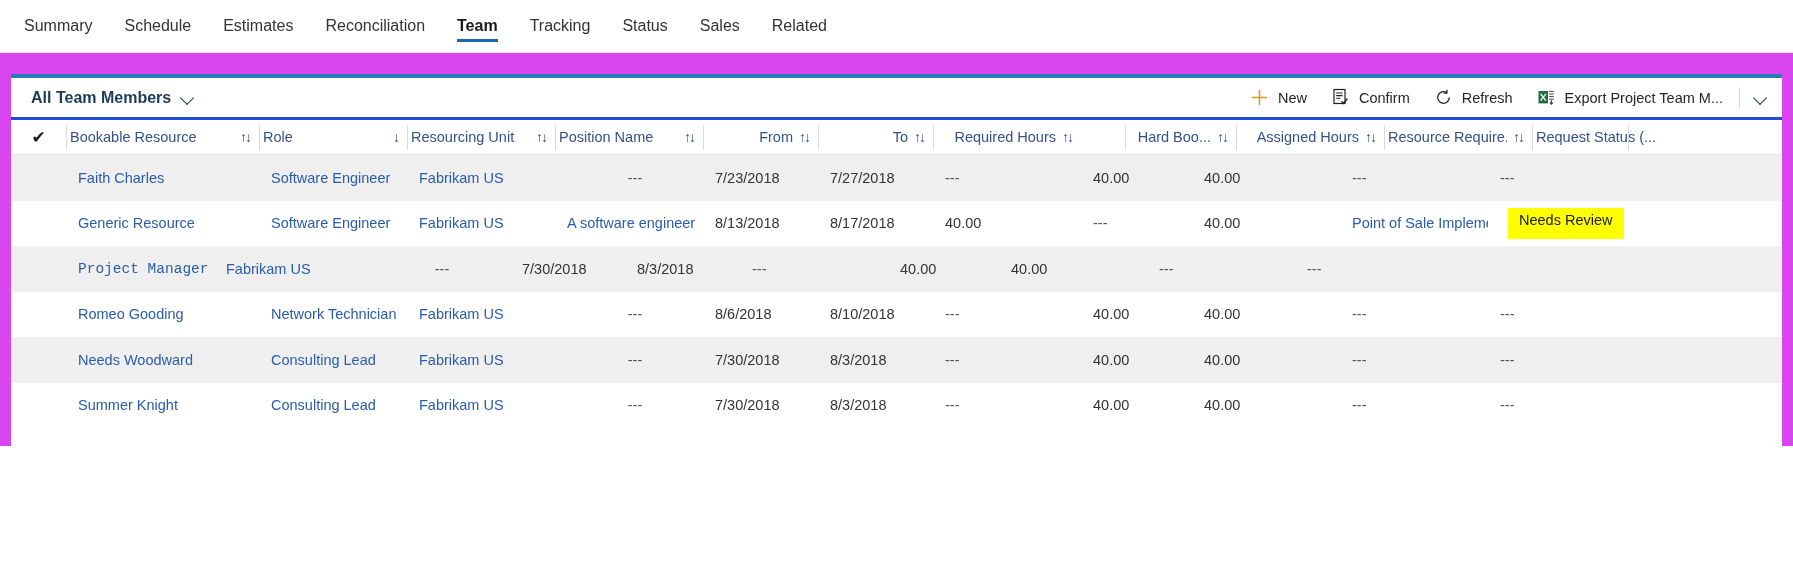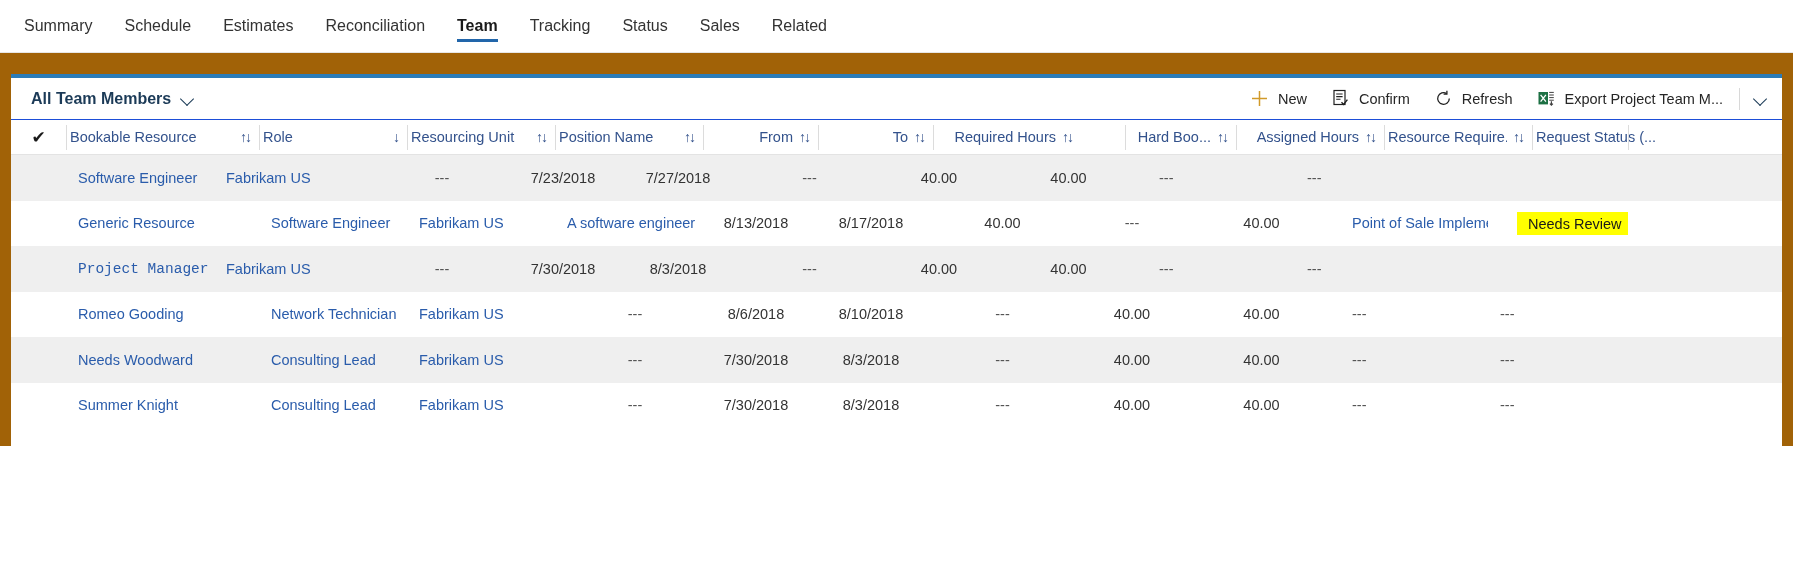--- a/index.html
+++ b/index.html
@@ -6,21 +6,21 @@
   html, body {
     margin: 0; padding: 0;
     width: 1793px; height: 574px;
     background: #ffffff;
     font-family: "Liberation Sans", sans-serif;
     overflow: hidden;
   }
   #app {
     position: relative;
     width: 1793px; height: 446px;
-    background: #a16207;
+    background: #d946ef;
   }
 
   
   .tabstrip {
     position: absolute; top: 0; left: 0;
     width: 1793px; height: 52px;
     background: #ffffff;
     display: flex; align-items: flex-start;
     padding-left: 8px;
   }
@@ -58,21 +58,21 @@
     background: #ffffff;
     border-top: 4px solid #2b7cb8;
   }
 
   
   .cmdbar {
     position: relative;
     height: 42px;
     display: flex; align-items: center;
     padding: 0 4px 0 12px;
-    border-bottom: 1px solid #1d4ed8;
+    border-bottom: 3px solid #1d4ed8;
   }
   .viewselector {
     display: flex; align-items: center;
     gap: 10px;
     padding: 4px 8px;
     cursor: pointer;
   }
   .viewselector .vslabel {
     font-size: 16px; color: #1b3a57; font-weight: 600;
   }
@@ -167,29 +167,29 @@
   .row.alt { background: #efefef; }
   .cell {
     display: flex; align-items: center;
     height: 45.5px;
     padding-left: 12px;
     overflow: hidden; white-space: nowrap;
     flex: none;
   }
   .cell.link { color: #2a5cab; }
   .cell.plain { color: #333333; }
-  .cell.num { justify-content: center; padding-right: 21px; color: #333333; }
+  .cell.num { justify-content: flex-start; padding-right: 21px; color: #333333; }
   .cell.ctr { justify-content: center; color: #555555; }
   .cell .dash { color: #555555; }
   .cell.spacer-chk { width: 55px; padding-left: 0; }
   .hl {
     background: #ffff00;
     color: #1a1a1a;
-    padding: 3px 11px 0 11px;
-    margin-left: 17px;
+    padding: 3px 11px 8px 11px;
+    margin-left: 8px;
     line-height: 1.35;
   }
 </style>
 </head>
 <body>
 
 <div id="app">
 
   <div class="tabstrip" id="tabstrip">
       <div class="tab">
@@ -329,20 +329,23 @@
         <div class="hcell" style="width: 140px;">
           <span class="hlabel">Request Status (...</span>
           <span class="hsort"></span>
         </div>
         <div class="hend" style="left: 1617px;"></div>
       </div>
 
     <div class="rows" id="rows">
         <div class="row alt">
           <div class="cell spacer-chk"></div>
+          <div class="cell link" style="width: 193px;">
+            <span>Faith Charles</span>
+          </div>
           <div class="cell link" style="width: 148px;">
             <span>Software Engineer</span>
           </div>
           <div class="cell link" style="width: 148px;">
             <span>Fabrikam US</span>
           </div>
           <div class="cell ctr" style="width: 148px;">
             <span class="dash">---</span>
           </div>
           <div class="cell num" style="width: 115px;">

